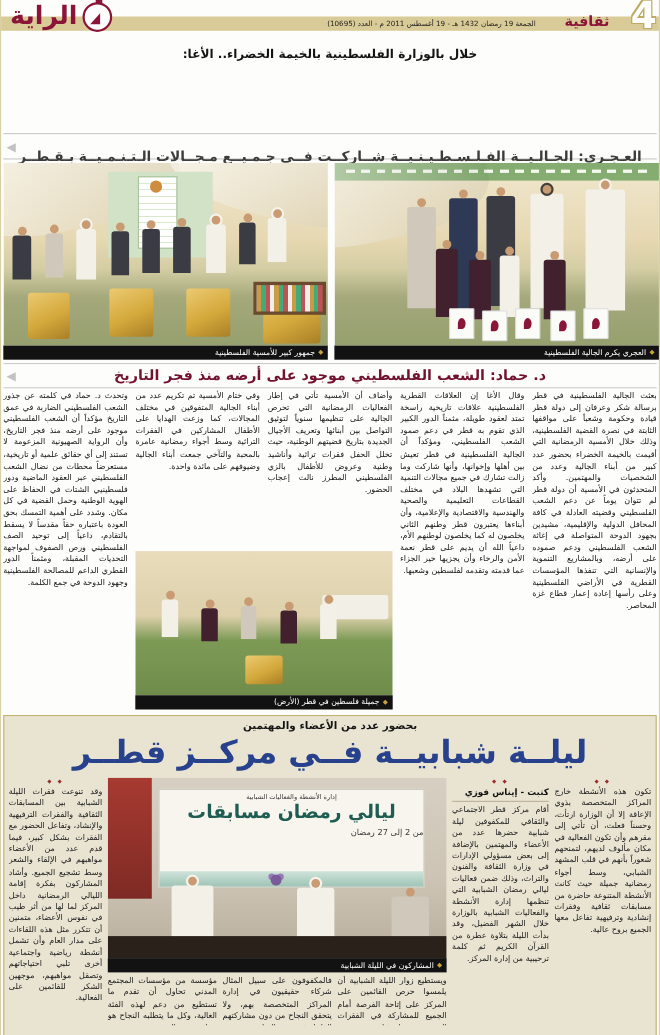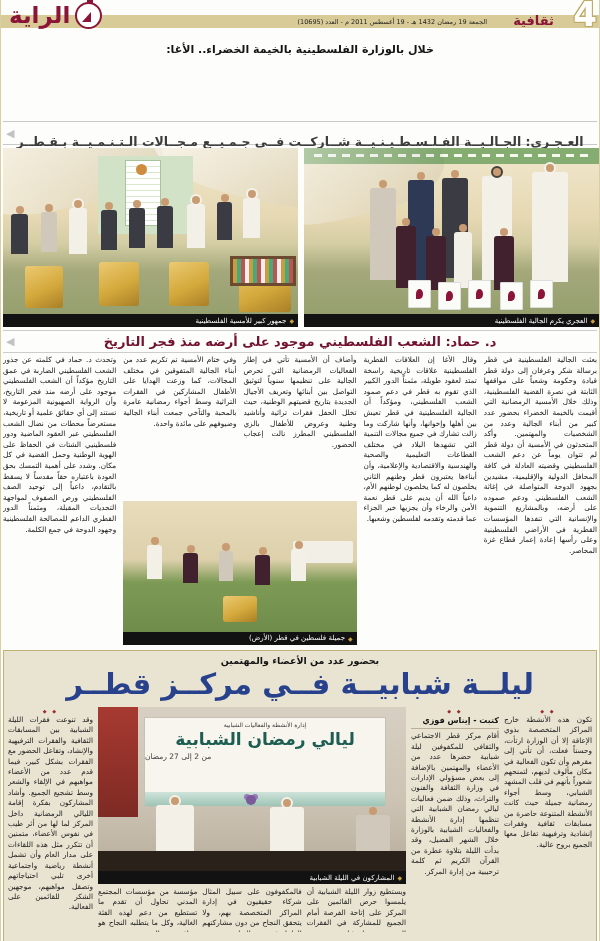--- a/index.html
+++ b/index.html
@@ -76,21 +76,21 @@
   .byline{font-size:8px;font-weight:bold;text-align:right;color:#111;margin:1px 0 2px;border-bottom:1px solid #b9b098;padding-bottom:2px;}
   .b-photo{position:relative;}
   .b-photo .scene{height:164px;}
   .under{display:grid;grid-template-columns:1fr 1fr 1fr;column-gap:5px;margin-top:3px;height:45px;overflow:hidden;}
   .b-scene{position:absolute;inset:0;background:linear-gradient(180deg,#d7cfc2 0%,#cdc4b5 55%,#b9ae9d 100%);}
   .redwall{position:absolute;left:0;top:0;width:40px;height:110px;background:linear-gradient(180deg,#a73a31,#7e2a24);}
   .banner{position:absolute;left:46px;top:10px;width:240px;height:88px;background:#f7f5ee;border:1px solid #c5c2b5;}
   .banner-stripe{position:absolute;left:0;right:0;bottom:0;height:14px;background:linear-gradient(180deg,#cfe3da,#9ec4b6);}
   .banner-small{font-size:6px;color:#3a3a3a;text-align:center;margin-top:3px;}
   .banner-main{font-size:17px;font-weight:bold;color:#1d5d52;text-align:center;line-height:22px;}
-  .banner-sub{font-size:7.5px;color:#3a3a3a;text-align:left;margin-top:2px;}
+  .banner-sub{font-size:7.5px;color:#3a3a3a;text-align:right;margin-top:2px;}
   .b-table{position:absolute;left:0;right:0;bottom:0;height:20px;background:#29211a;}
   .flower{position:absolute;left:148px;top:88px;width:10px;height:10px;border-radius:50%;background:#7b5a9a;box-shadow:4px -3px 0 -2px #9a79b9,-4px -3px 0 -2px #9a79b9;}
 </style>
 </head>
 <body>
 
 <div class="page">
 
   <div class="strip"></div>
   <div class="pagenum">4</div>
@@ -207,21 +207,21 @@
         <div class="byline">كتبت - إيناس فوزي</div>
         <span>أقام مركز قطر الاجتماعي والثقافي للمكفوفين ليلة شبابية حضرها عدد من الأعضاء والمهتمين بالإضافة إلى بعض مسؤولي الإدارات في وزارة الثقافة والفنون والتراث، وذلك ضمن فعاليات ليالي رمضان الشبابية التي تنظمها إدارة الأنشطة والفعاليات الشبابية بالوزارة خلال الشهر الفضيل، وقد بدأت الليلة بتلاوة عطرة من القرآن الكريم ثم كلمة ترحيبية من إدارة المركز.</span>
       </div>
 
       <div class="b-photo">
         <div class="scene">
           <div class="b-scene"></div>
           <div class="redwall"></div>
           <div class="banner">
             <div class="banner-small">إدارة الأنشطة والفعاليات الشبابية</div>
-            <div class="banner-main">ليالي رمضان الشبابية</div>
+            <div class="banner-main">ليالي رمضان مسابقات</div>
             <div class="banner-sub">من 2 إلى 27 رمضان</div>
             <div class="banner-stripe"></div>
           </div>
           <div class="flower"></div>
           <div class="fig thobe gh" style="left:58px;top:98px;width:38px;height:48px;"></div>
           <div class="fig thobe gh" style="left:172px;top:100px;width:34px;height:46px;"></div>
           <div class="fig shirt" style="left:258px;top:108px;width:34px;height:40px;"></div>
           <div class="b-table"></div>
         </div>
         <div class="caption-bar">

